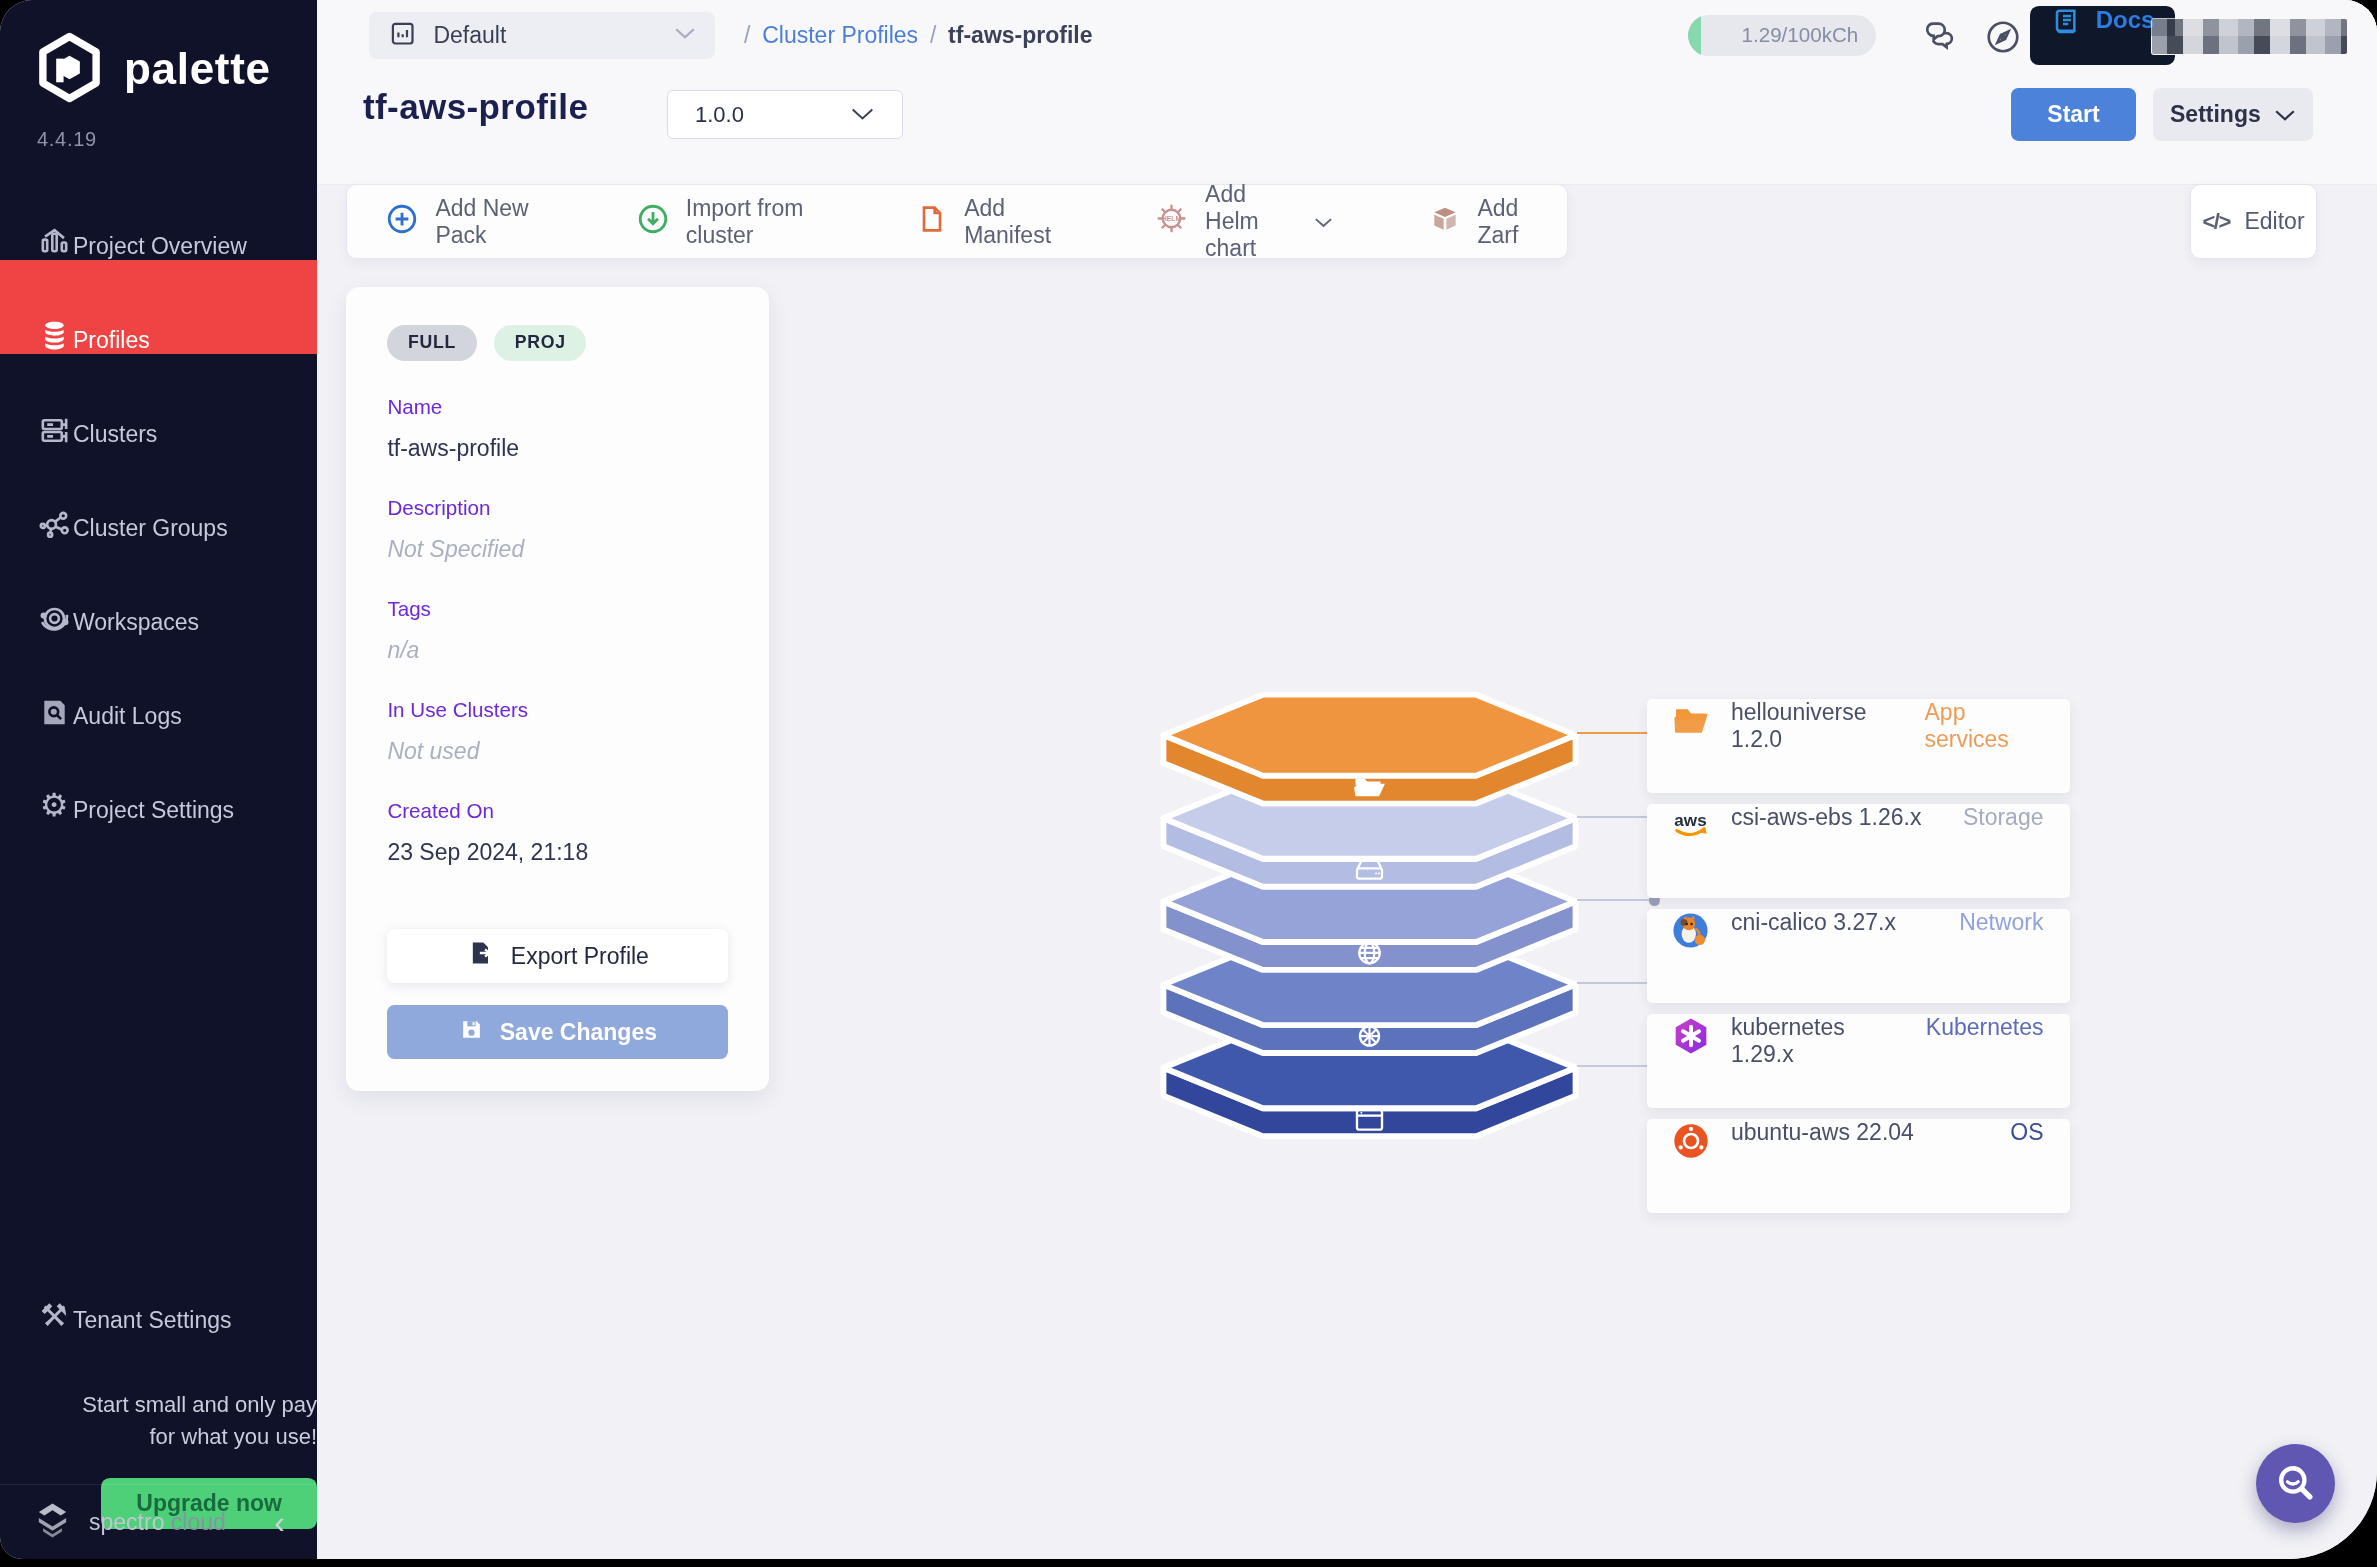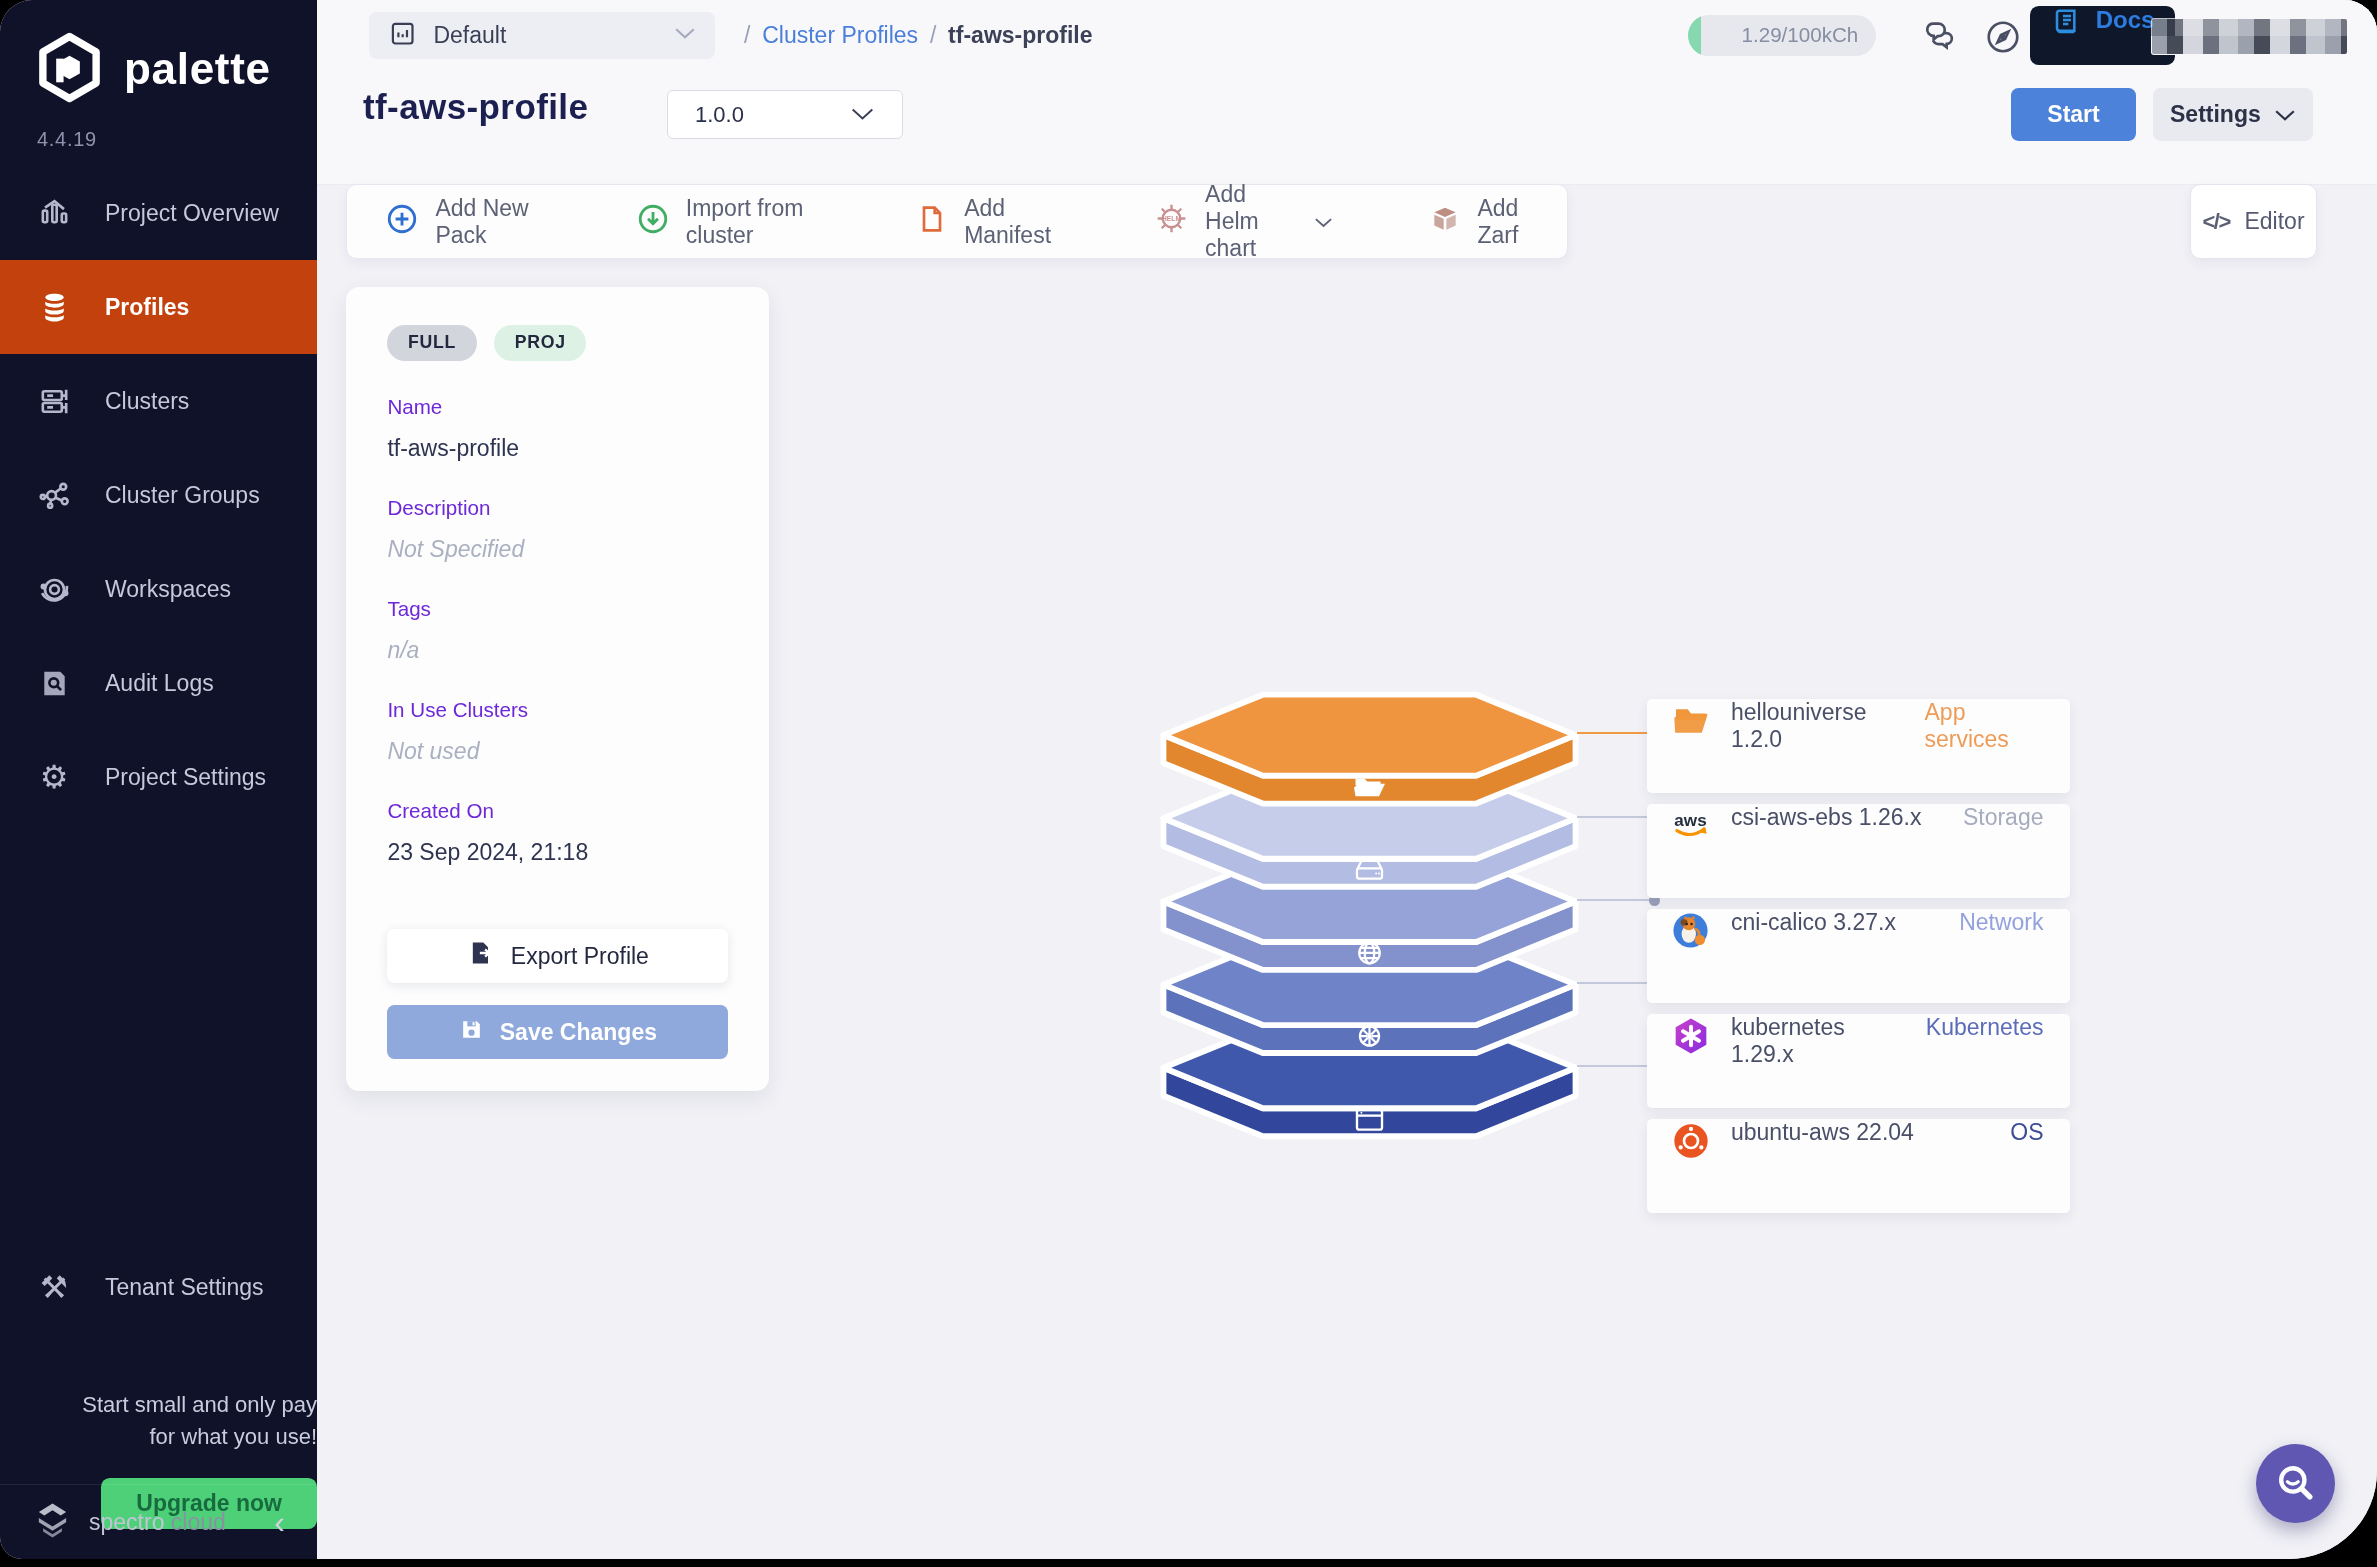--- a/index.html
+++ b/index.html
@@ -5,24 +5,24 @@
   html,body{margin:0;padding:0;background:#000;overflow:hidden}
   body{width:2377px;height:1568px;font-family:"Liberation Sans",sans-serif;-webkit-font-smoothing:antialiased}
   .app{position:relative;width:2377px;height:1559px;display:flex;overflow:hidden;
        border-radius:32px 32px 88px 22px;background:#f1f1f6}
   
   .sidebar{width:317px;flex-shrink:0;background:#0f1229;position:relative;color:#c6c9da}
   .logo{display:flex;align-items:center;gap:19px;padding:32px 0 0 34px}
   .logo .word{font-size:44px;font-weight:700;color:#fff;letter-spacing:0.7px}
   .ver{padding:22px 0 0 37px;font-size:20px;color:#8e93ad;letter-spacing:0.7px}
   .nav{position:absolute;top:166px;left:0;width:100%}
-  .nav-item{height:94px;display:flex;align-items:center;gap:32px;padding-left:35px;box-sizing:border-box;
+  .nav-item{height:94px;display:flex;align-items:flex-end;padding-left:35px;box-sizing:border-box;
             font-size:23px;color:#c6c9da;cursor:pointer}
   .nav-item .ni{width:38px;display:flex;justify-content:center;align-items:center;flex-shrink:0}
-  .nav-item.active{background:#c2410c;color:#fff;font-weight:700}
+  .nav-item.active{background:#ef4444;color:#fff;font-weight:400}
   .tenant{position:absolute;top:1240px;left:0;width:100%}
   .promo{position:absolute;top:1389px;width:100%;text-align:right}
   .promo .pline{font-size:22px;color:#c9ccdd;line-height:32px}
   .upgrade{display:inline-block;margin-top:25px;background:#4ed079;color:#176b3e;font-size:23px;font-weight:700;
            padding:11.8px 35px;border-radius:8.8px;cursor:pointer}
   .side-footer{position:absolute;bottom:0;left:0;width:100%;height:75px;border-top:1.5px solid rgba(255,255,255,.09);
                display:flex;align-items:center;padding:0 32px;box-sizing:border-box;gap:16px}
   .side-footer .brand{font-size:23px;color:#c2c5d4}
   .side-footer .brand .lite{color:#8b90a6}
   .collapse{margin-left:auto;font-size:32px;color:#d0d3de;line-height:1;cursor:pointer}

